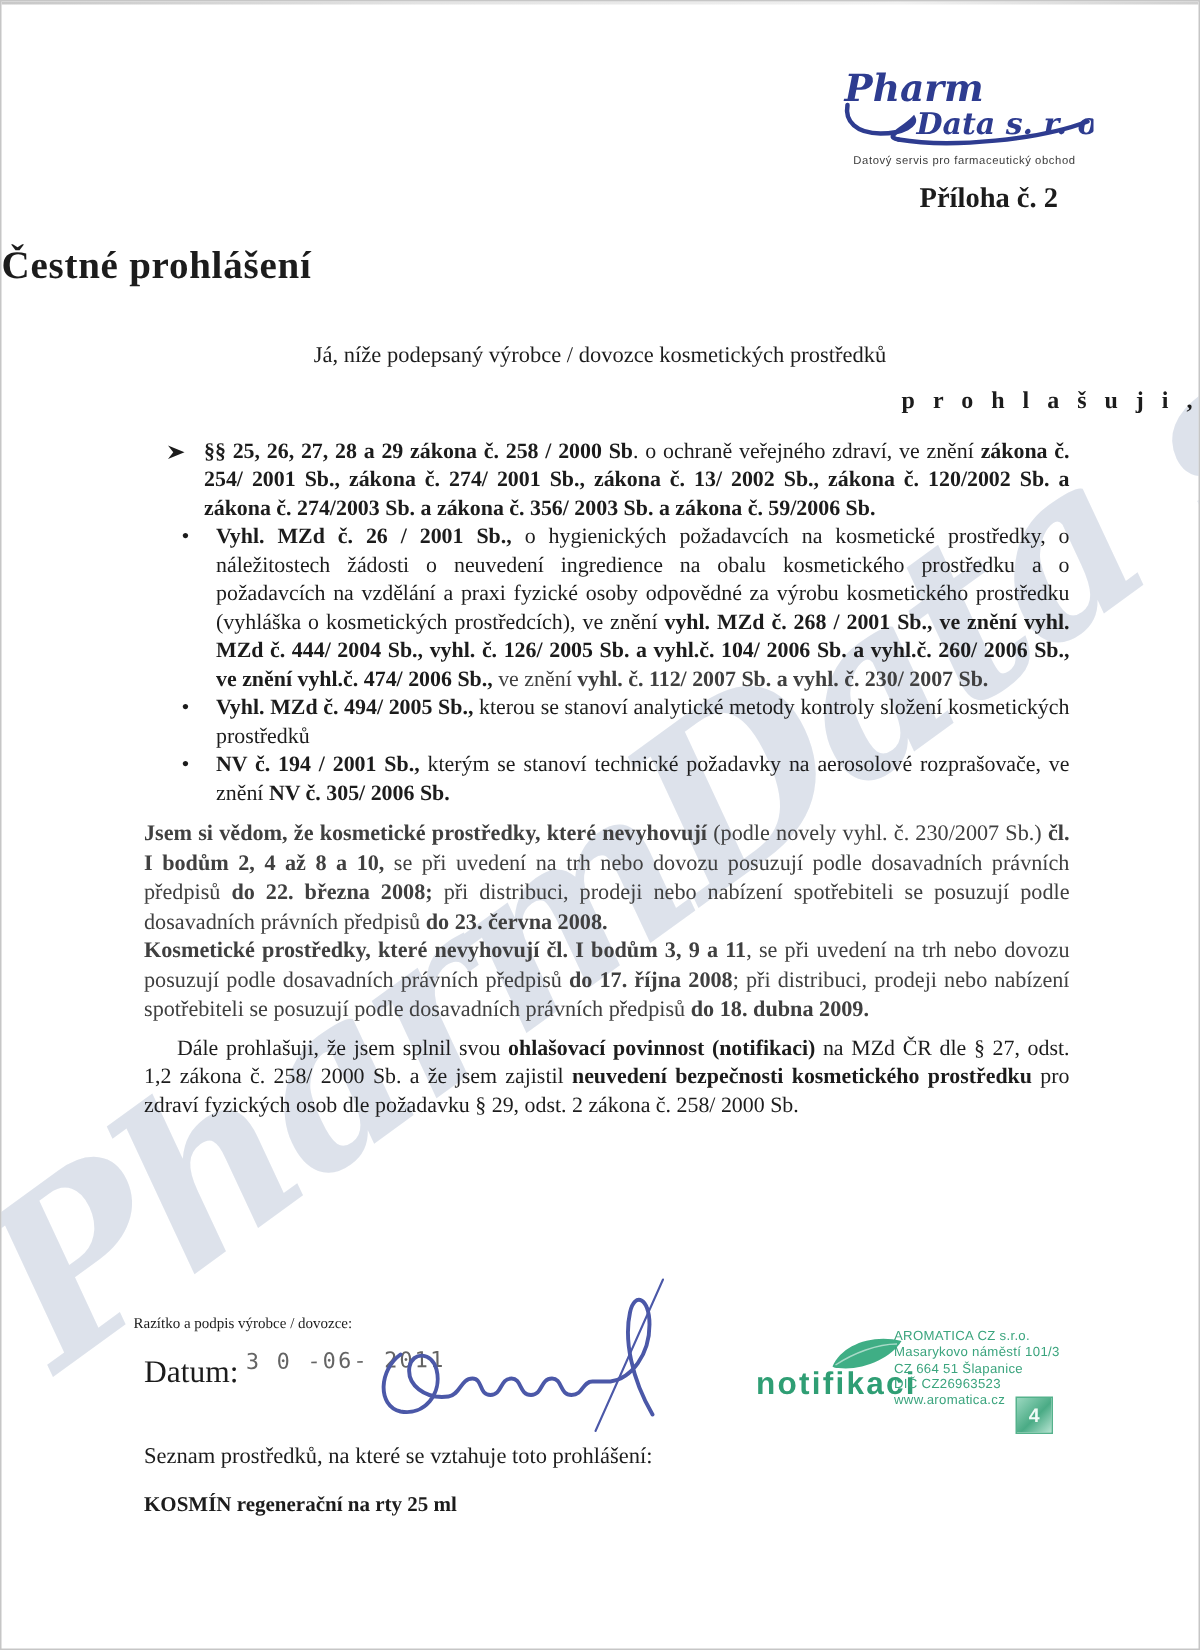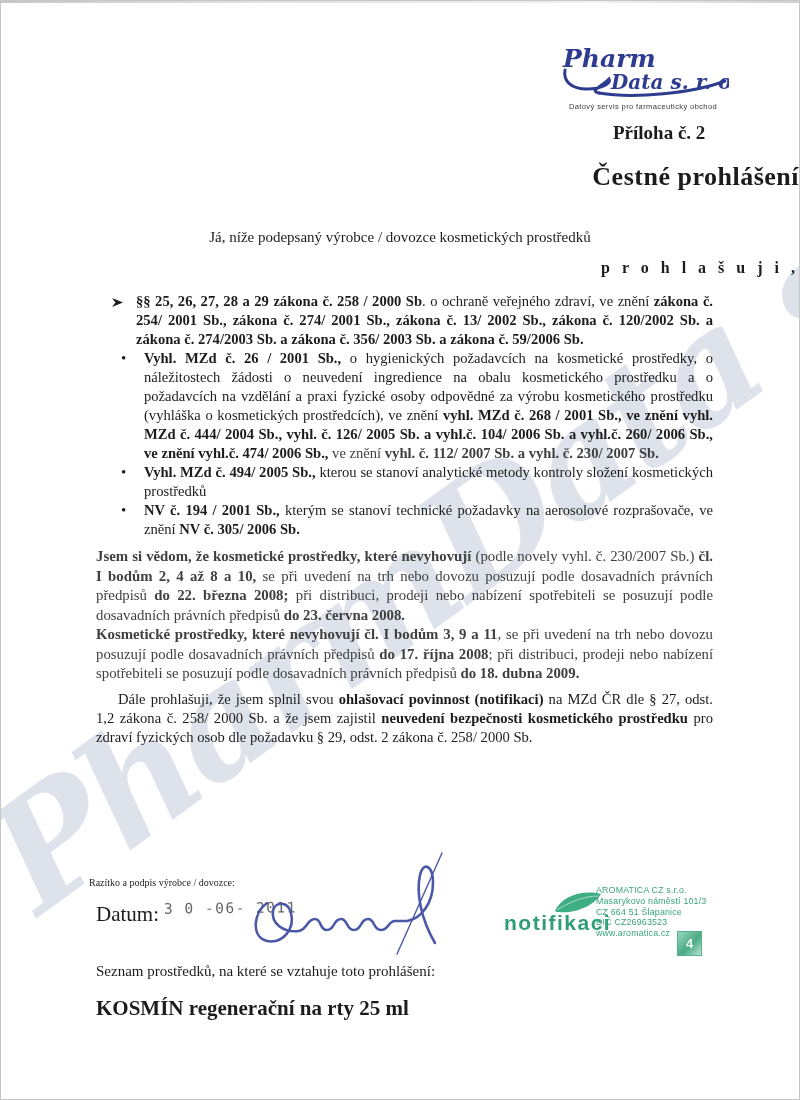--- a/index.html
+++ b/index.html
@@ -22,21 +22,21 @@
   }
   .content{position:relative;z-index:1;}
   
   .logo{position:absolute;left:558px;top:42px;width:170px;height:58px;}
   .logo-tagline{
     position:absolute;left:552px;top:101px;width:180px;text-align:center;
     font-family:"Liberation Sans",sans-serif;font-size:7.5px;color:#3a3a3a;
     letter-spacing:.4px;
   }
   .priloha{position:absolute;left:612px;top:121px;font-size:19px;font-weight:bold;}
-  .title{position:absolute;left:0;top:161px;width:100%;text-align:right;
+  .title{position:absolute;left:0;top:161px;width:100%;text-align:left;
     font-size:26px;font-weight:bold;letter-spacing:.5px;}
   .subject-line{position:absolute;left:0;top:228px;width:100%;text-align:center;font-size:15px;}
   .declare-word{position:absolute;left:0;top:258px;width:100%;text-align:right;
     font-size:16px;font-weight:bold;letter-spacing:4px;}
   
   .main{position:absolute;left:95px;top:289px;width:617px;font-size:14.6px;line-height:19px;}
   .main p{margin:0;}
   .just{text-align:justify;}
   .b{font-weight:bold;}
   .red{color:#404040;}
@@ -71,21 +71,21 @@
     letter-spacing:.2px;color:#3aa47d;}
   .eco-mark{
     position:absolute;left:676px;top:930px;width:25px;height:25px;box-sizing:border-box;
     background:linear-gradient(135deg,#9bd8c0,#4aab85 55%,#b7e4d2);
     border:1px solid #55b28c;color:#f2fbf7;
     font:bold 13px "Liberation Sans",sans-serif;
     display:flex;align-items:center;justify-content:center;
   }
   
   .list-label{position:absolute;left:95px;top:962px;font-size:15px;}
-  .product{position:absolute;left:95px;top:995px;font-size:21px;font-weight:bold;}
+  .product{position:absolute;left:95px;top:995px;font-size:14px;font-weight:bold;}
 </style>
 </head>
 <body>
 
 <div class="page">
 
   <div class="watermark">PharmData s.r.o.</div>
 
   <div class="content">
 

